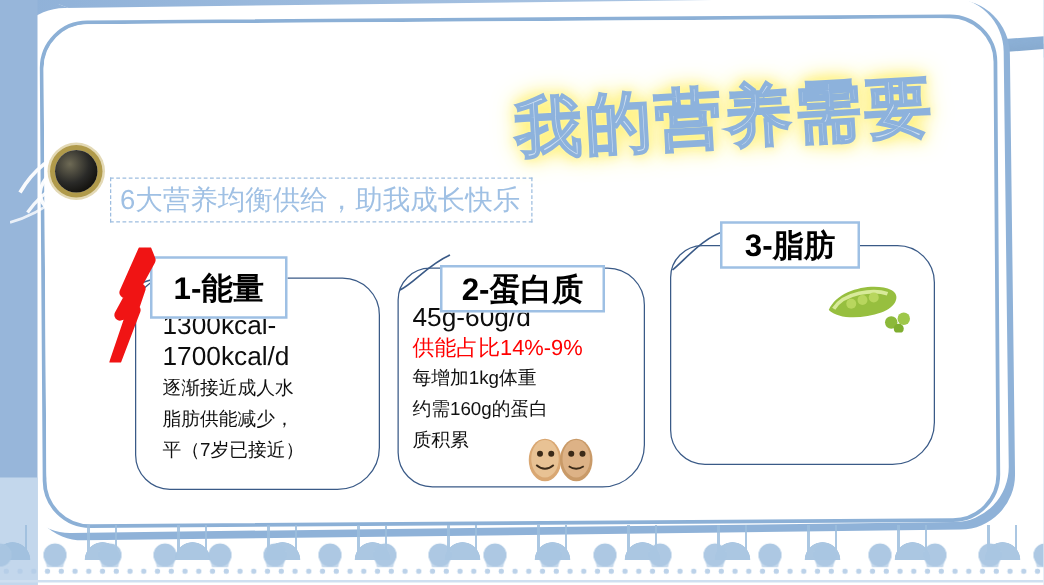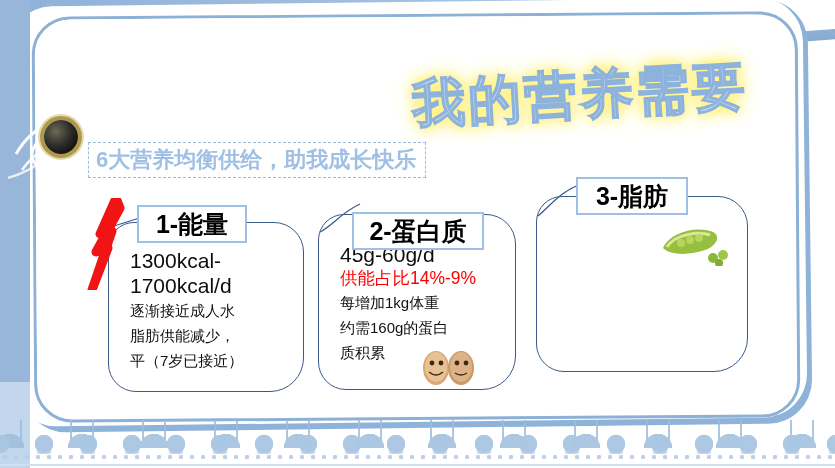--- a/index.html
+++ b/index.html
@@ -139,21 +139,21 @@
     white-space:nowrap;line-height:62px;
   }
 
   
   .subtitle-box{
     position:absolute;left:88px;top:142px;width:338px;height:36px;
     border:1px dashed #9dbde0;box-sizing:border-box;
   }
   .subtitle-text{
     position:absolute;left:96px;top:146px;width:330px;height:28px;
-    color:#9fc0e4;font-size:22px;font-weight:bold;line-height:28px;
+    color:#9fc0e4;font-size:22px;font-weight:normal;line-height:28px;
     white-space:nowrap;letter-spacing:0px;
   }
 
   
   .callout{position:absolute;}
   .callout .body{
     position:absolute;left:0;top:0;width:100%;height:100%;
     border:1.4px solid #3a5a87;border-radius:26px 30px 34px 28px;
     background:#ffffff;box-sizing:border-box;
   }
@@ -237,25 +237,25 @@
   <div class="callout" style="left:108px;top:222px;width:196px;height:170px;">
     <div class="body"></div>
     <div class="lines" style="left:22px;top:26px;">
       <div class="big">1300kcal-</div>
       <div class="big">1700kcal/d</div>
       <div class="sm">逐渐接近成人水</div>
       <div class="sm">脂肪供能减少，</div>
       <div class="sm">平（7岁已接近）</div>
     </div>
   </div>
-  <div class="hdr" style="left:137px;top:205px;width:110px;height:38px;">1-能量</div>
+  <div class="hdr" style="left:120px;top:205px;width:110px;height:50px;">1-能量</div>
 
   <div class="callout" style="left:318px;top:214px;width:198px;height:176px;">
     <div class="body"></div>
-    <div class="lines" style="left:22px;top:28px;">
+    <div class="lines" style="left:12px;top:28px;">
       <div class="big">45g-60g/d</div>
       <div class="red">供能占比14%-9%</div>
       <div class="sm">每增加1kg体重</div>
       <div class="sm">约需160g的蛋白</div>
       <div class="sm">质积累</div>
     </div>
   </div>
   <div class="hdr" style="left:352px;top:196px;width:132px;height:38px;margin-top:16px;">2-蛋白质</div>
 
   <div class="callout" style="left:536px;top:196px;width:212px;height:176px;">

